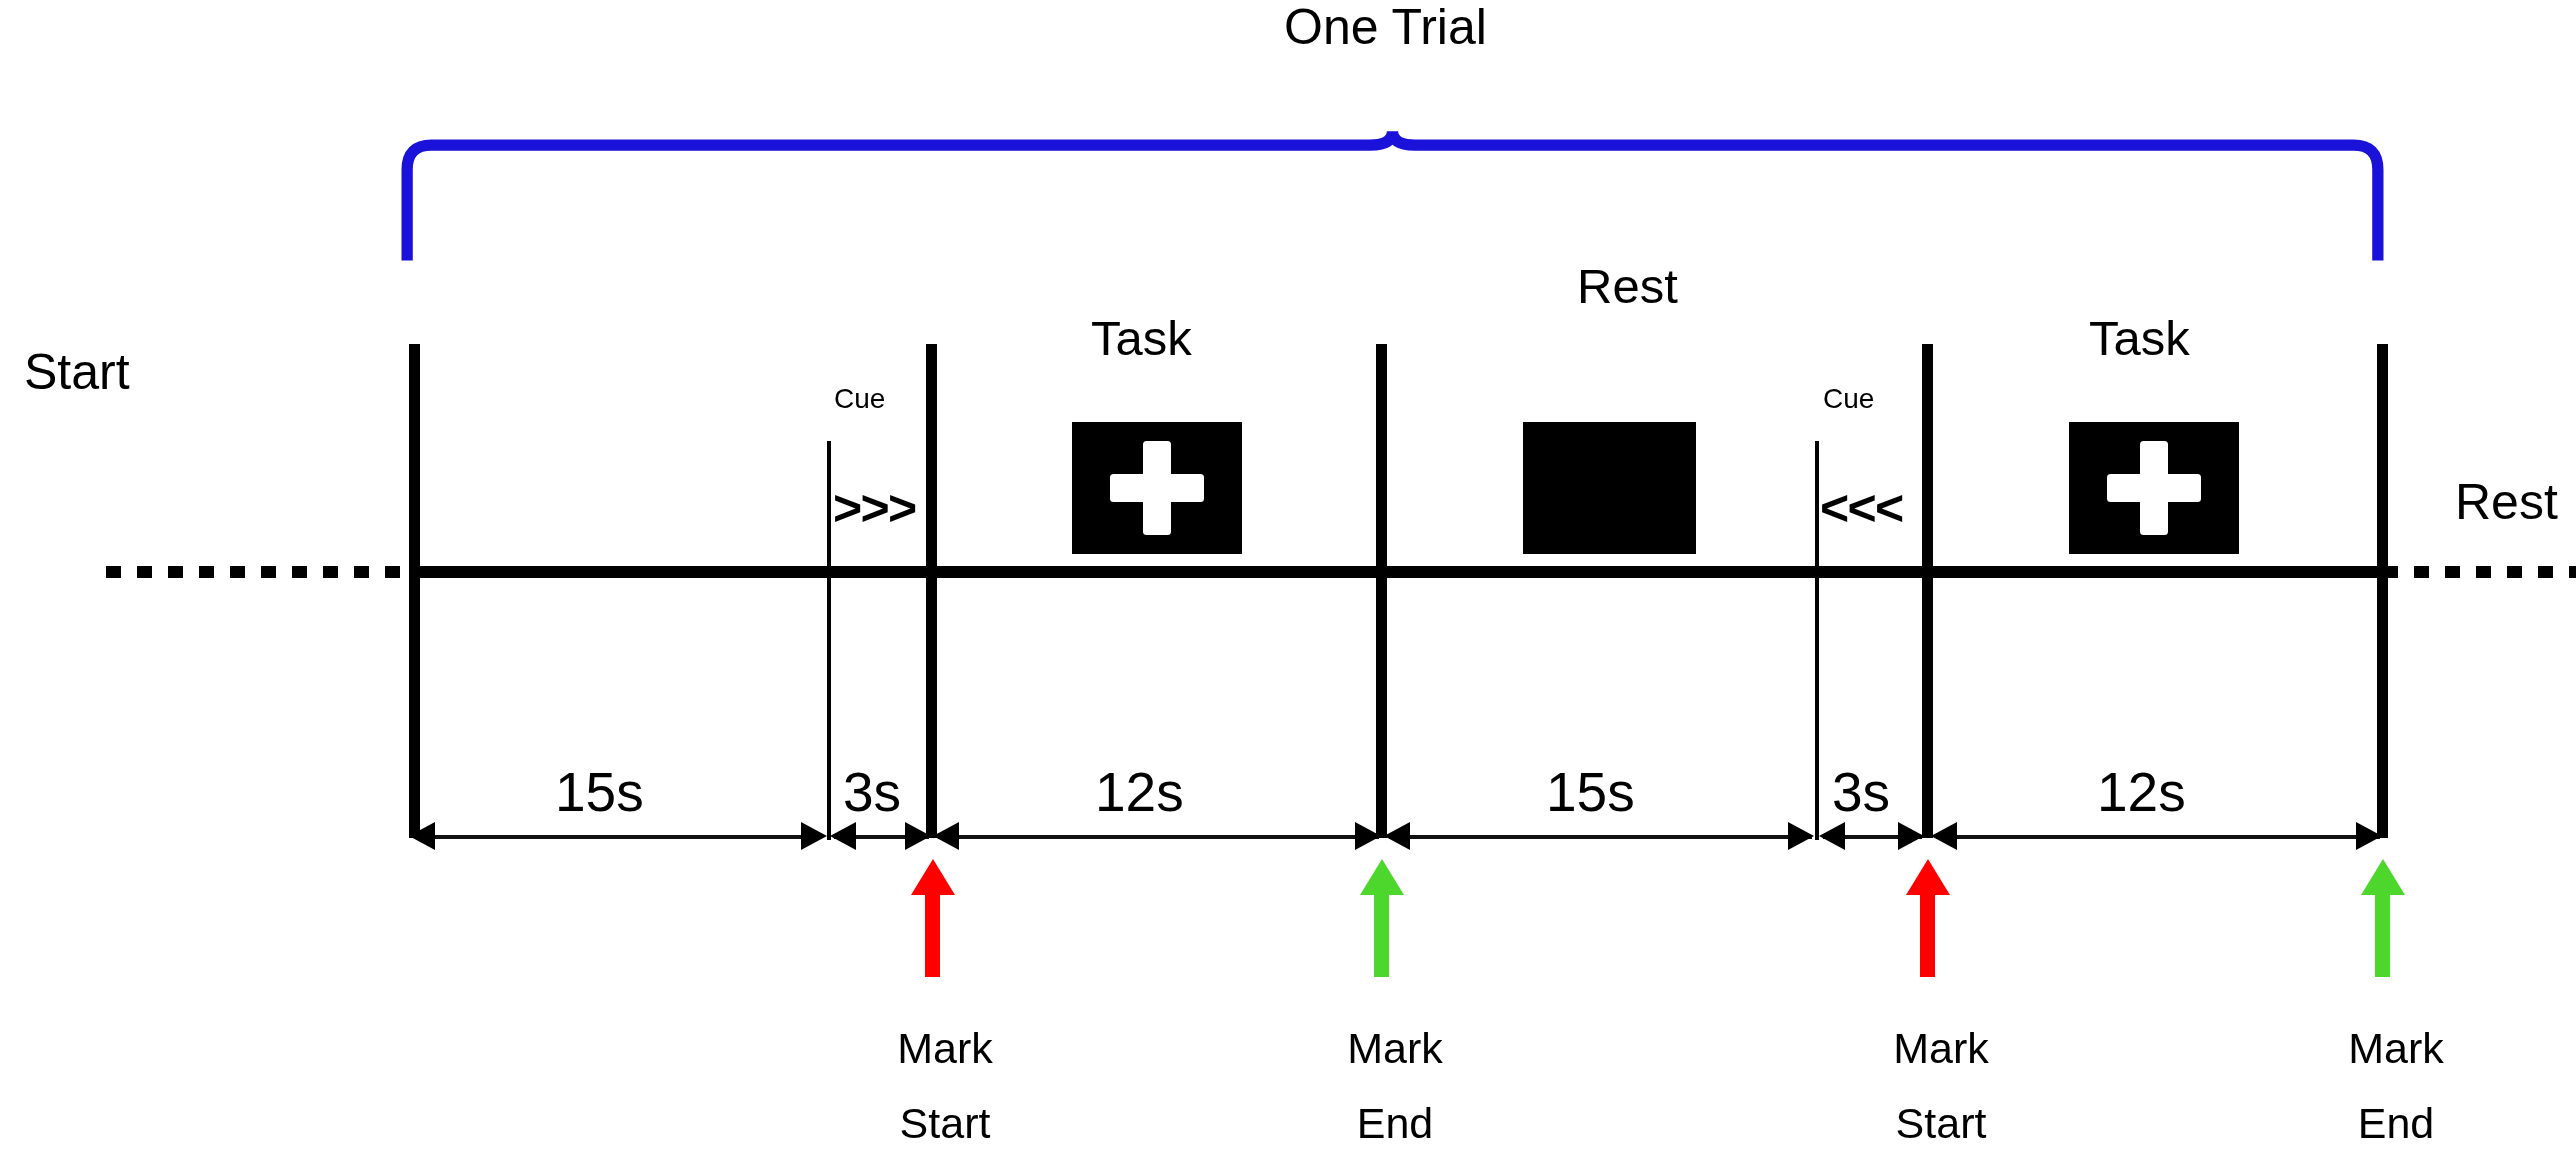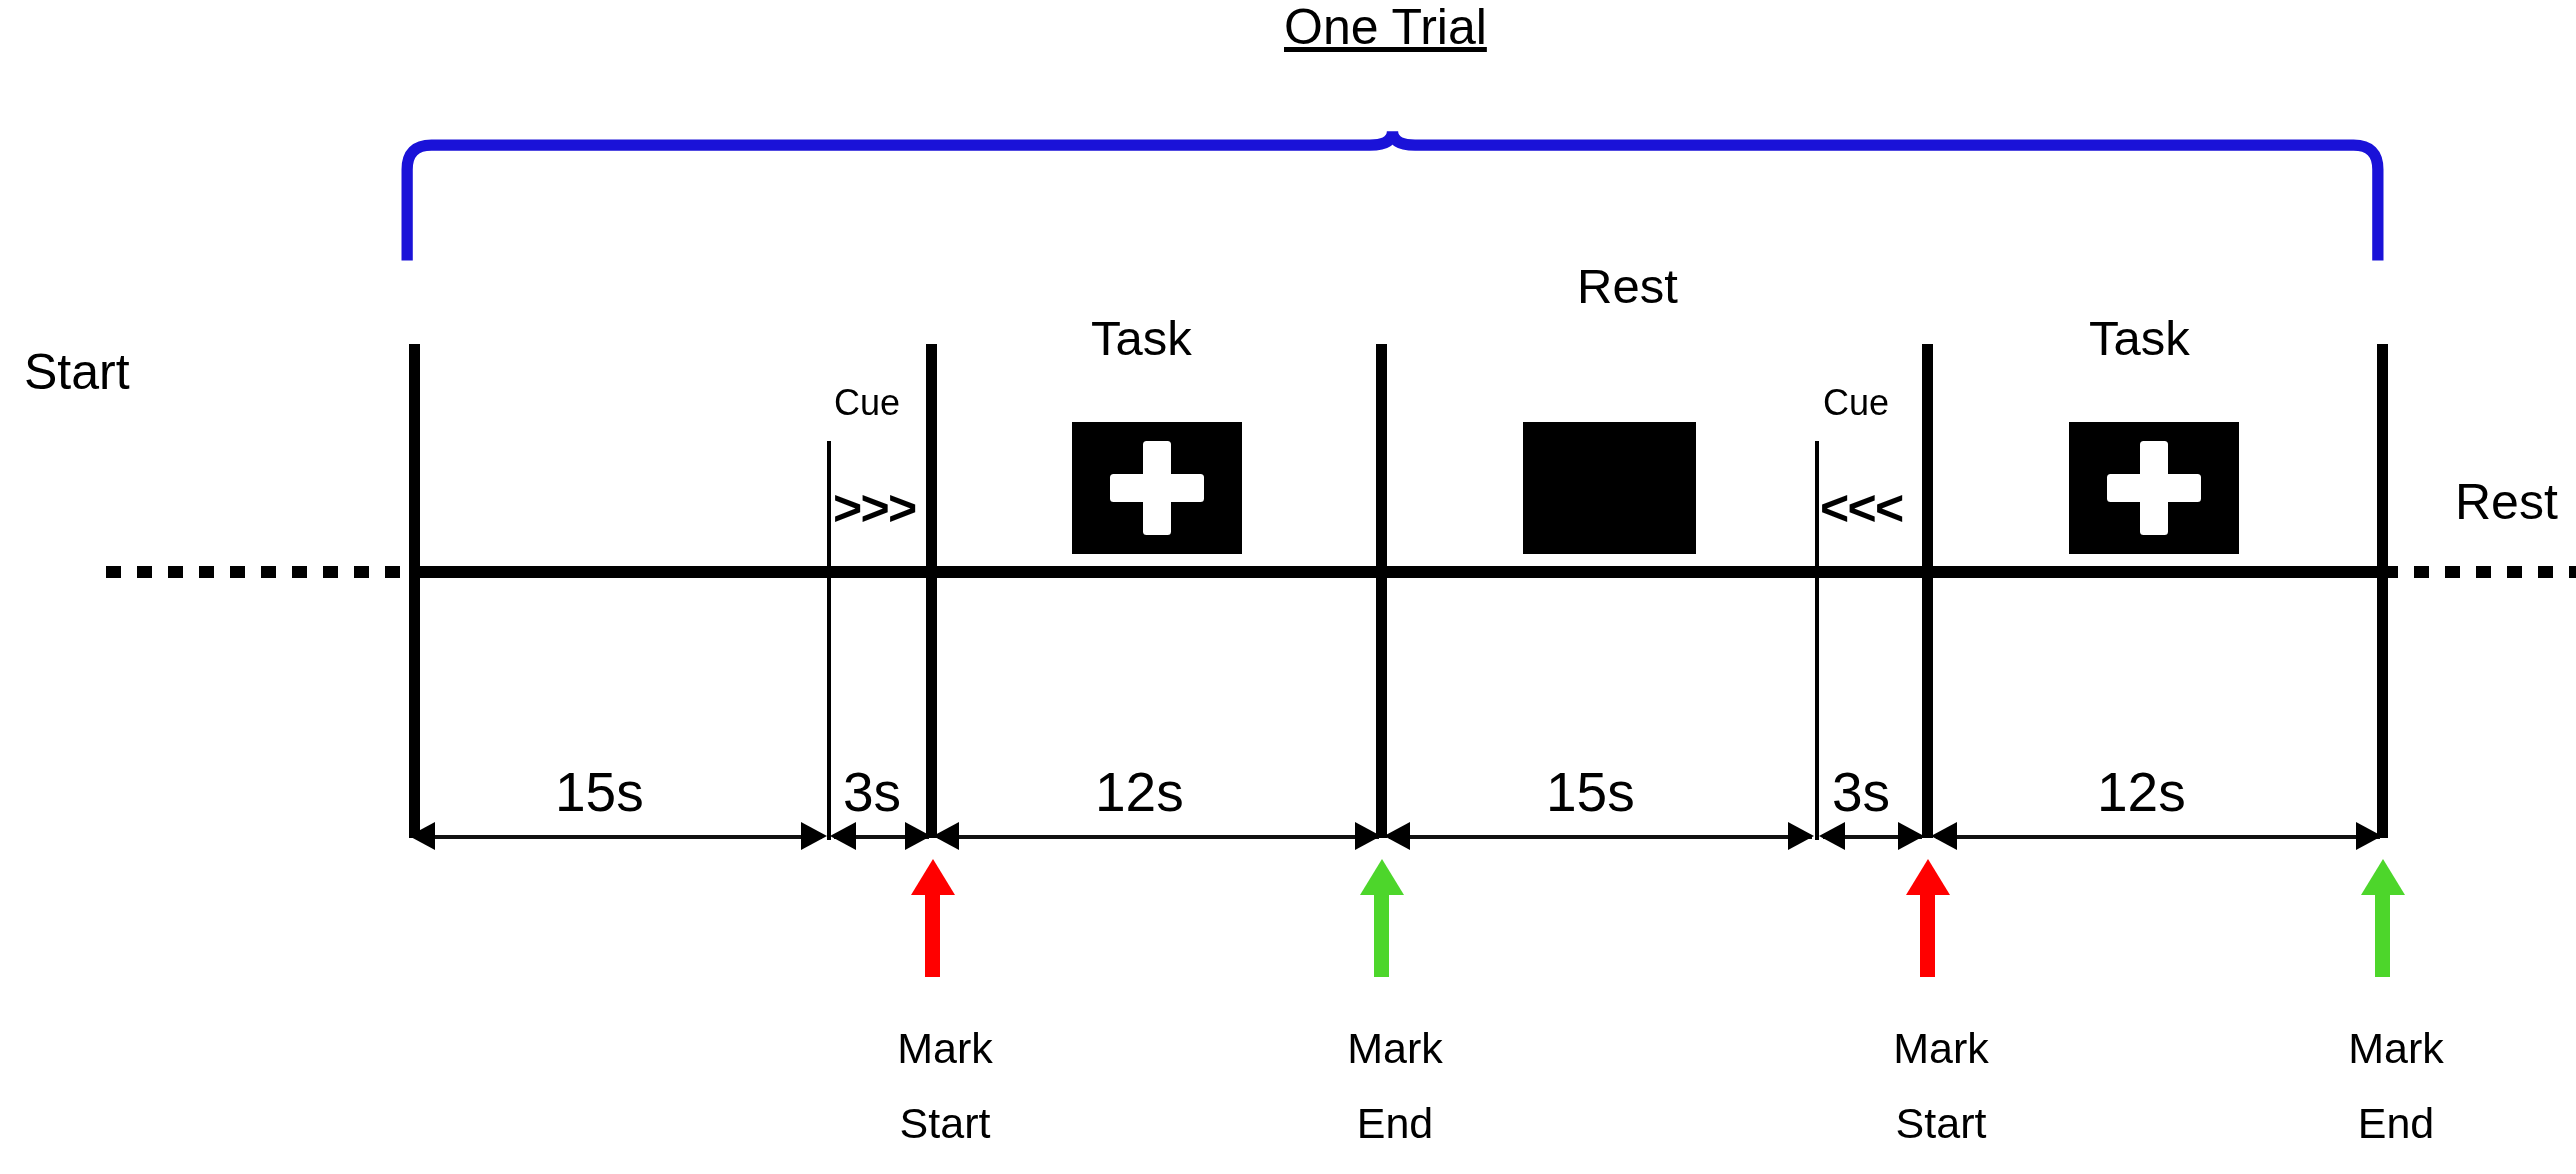--- a/index.html
+++ b/index.html
@@ -19,24 +19,24 @@
   .abs { position: absolute; }
 
   
   .txt {
     position: absolute;
     white-space: pre;
     color: #000;
     font-family: "Liberation Sans", sans-serif;
     line-height: 1.08;
   }
-  .t-title      { font-size: 50px; text-decoration: underline; }
+  .t-title      { font-size: 50px; }
   .t-side       { font-size: 50px; }
   .t-section    { font-size: 49px; }
-  .t-cue        { font-size: 36px; }
+  .t-cue        { font-size: 28px; }
   .t-arrows     { font-size: 50px; font-weight: 700; letter-spacing: -1.7px; }
   .t-dur        { font-size: 55px; }
   .t-mark       { font-size: 43px; text-align: center; }
 
   
   .hline-solid {
     position: absolute;
     background: #000;
   }
   .dotline {

